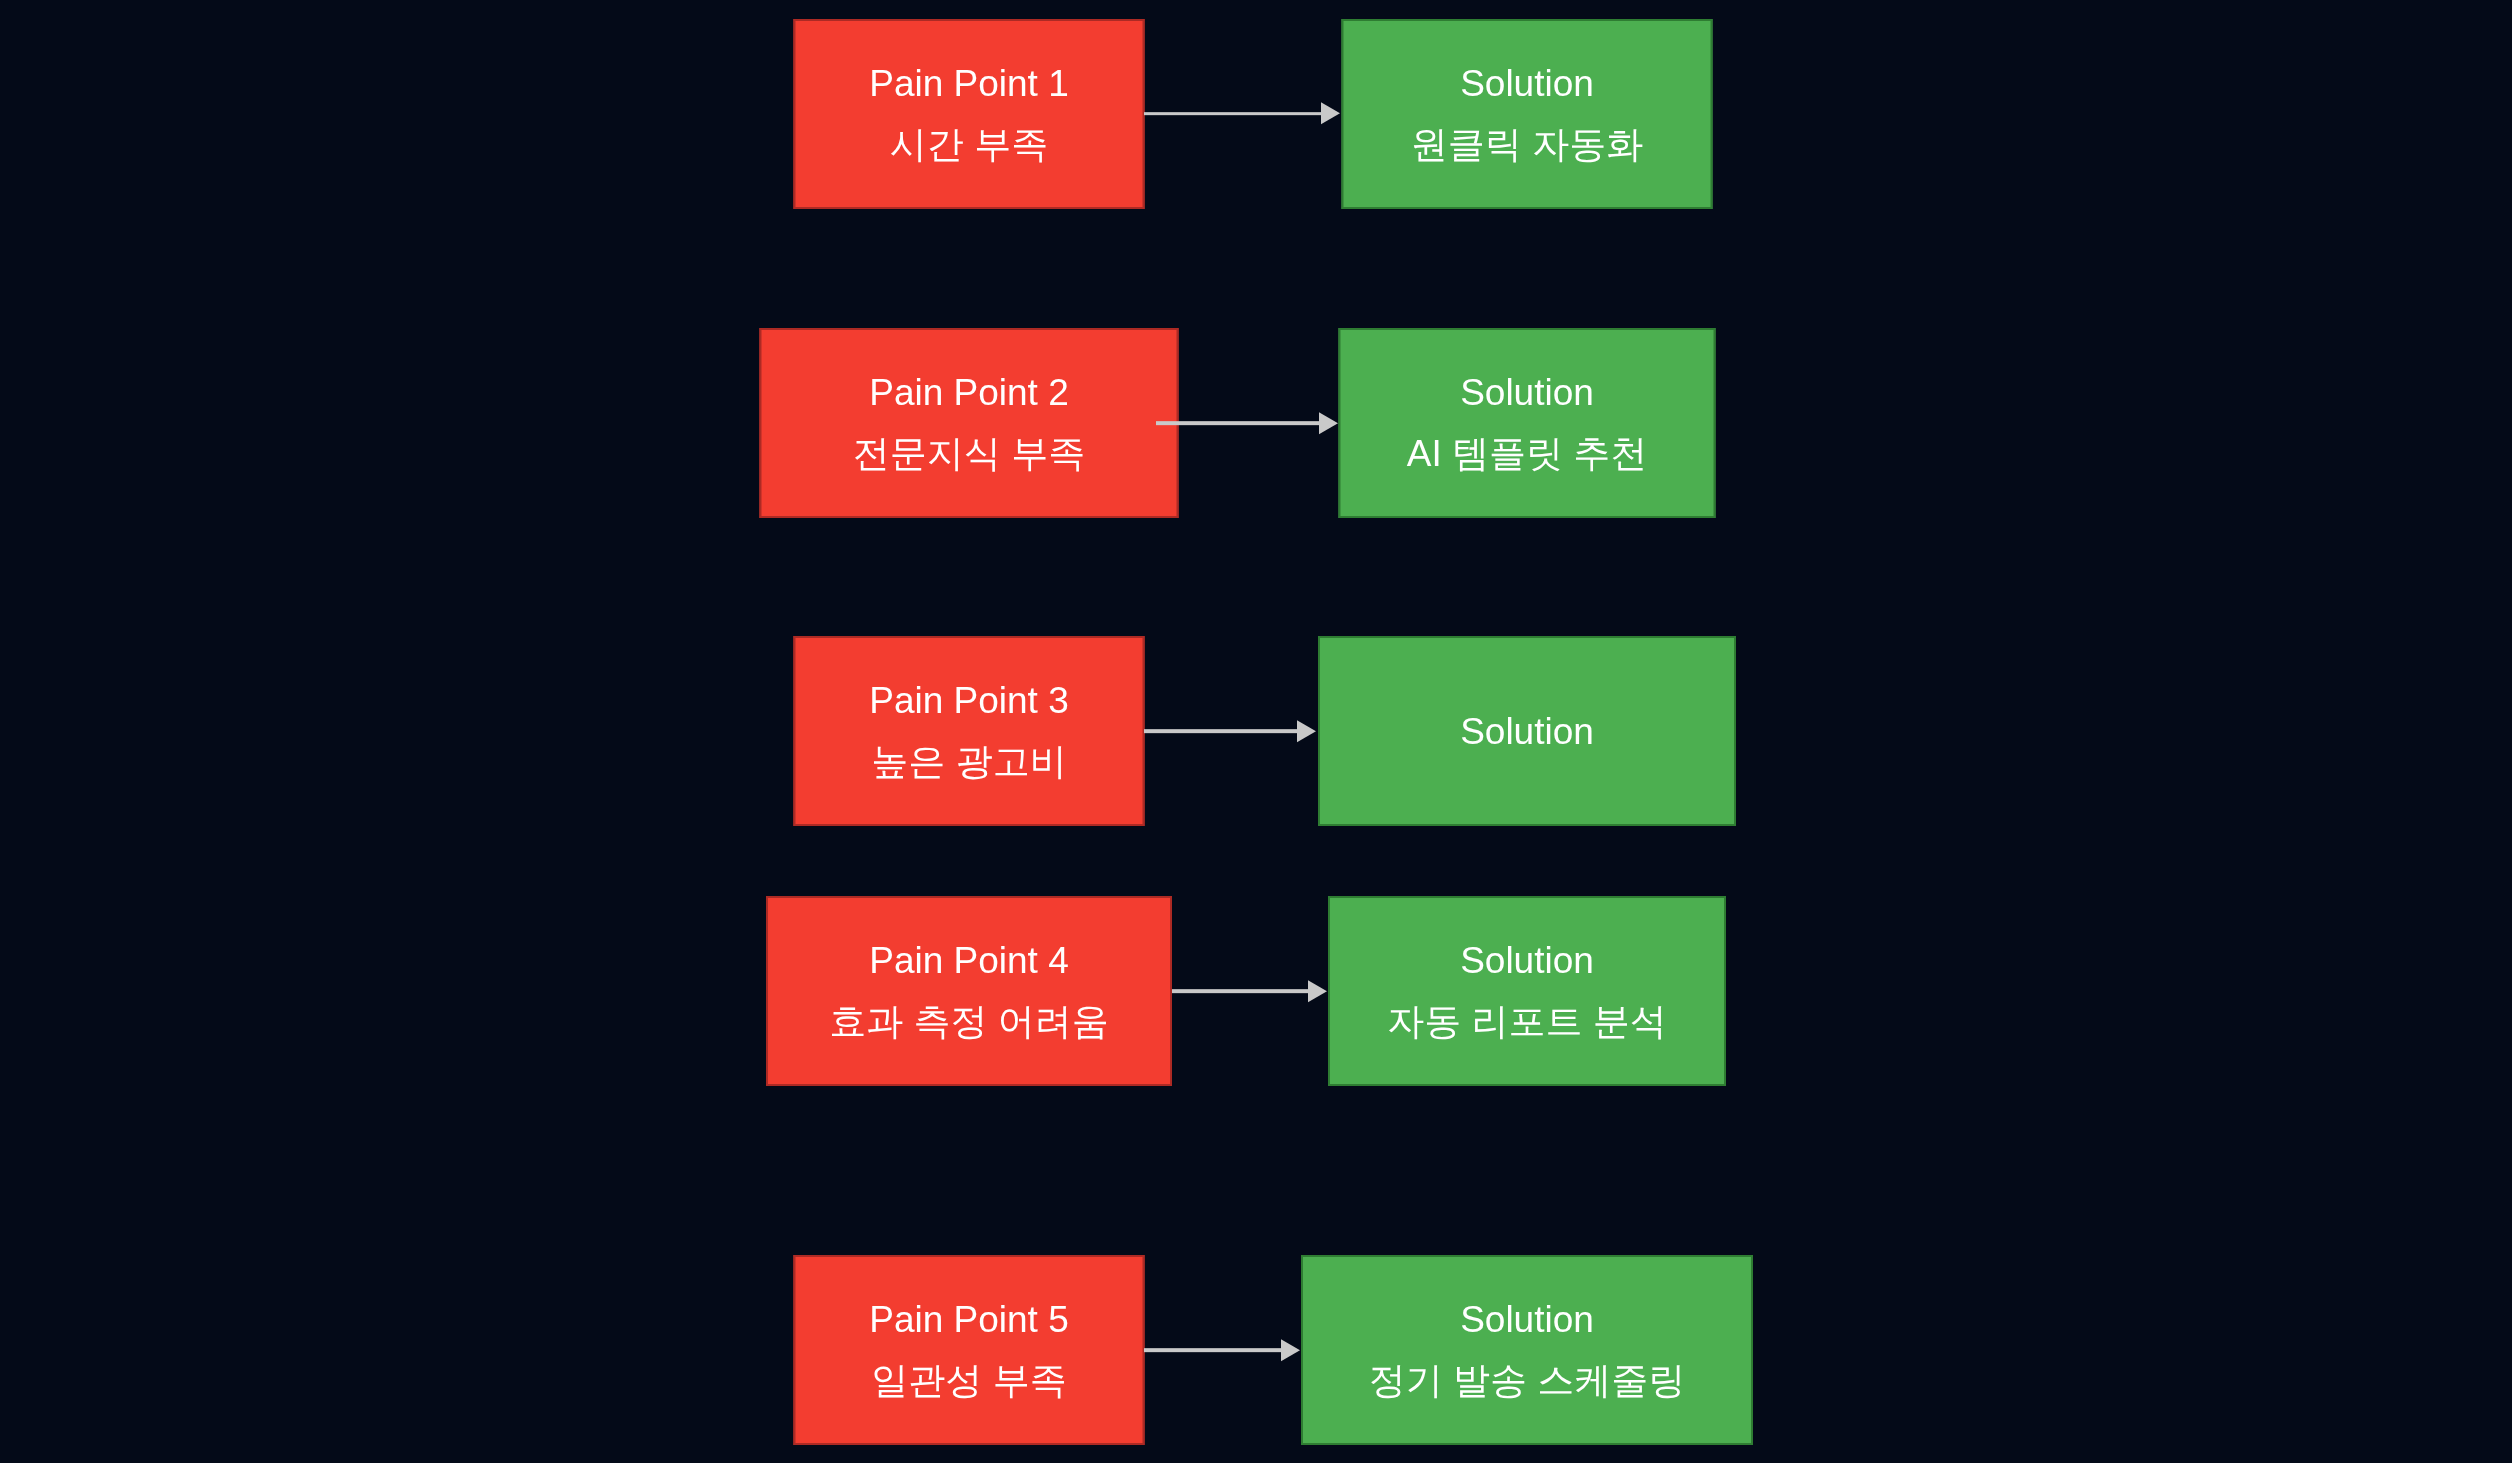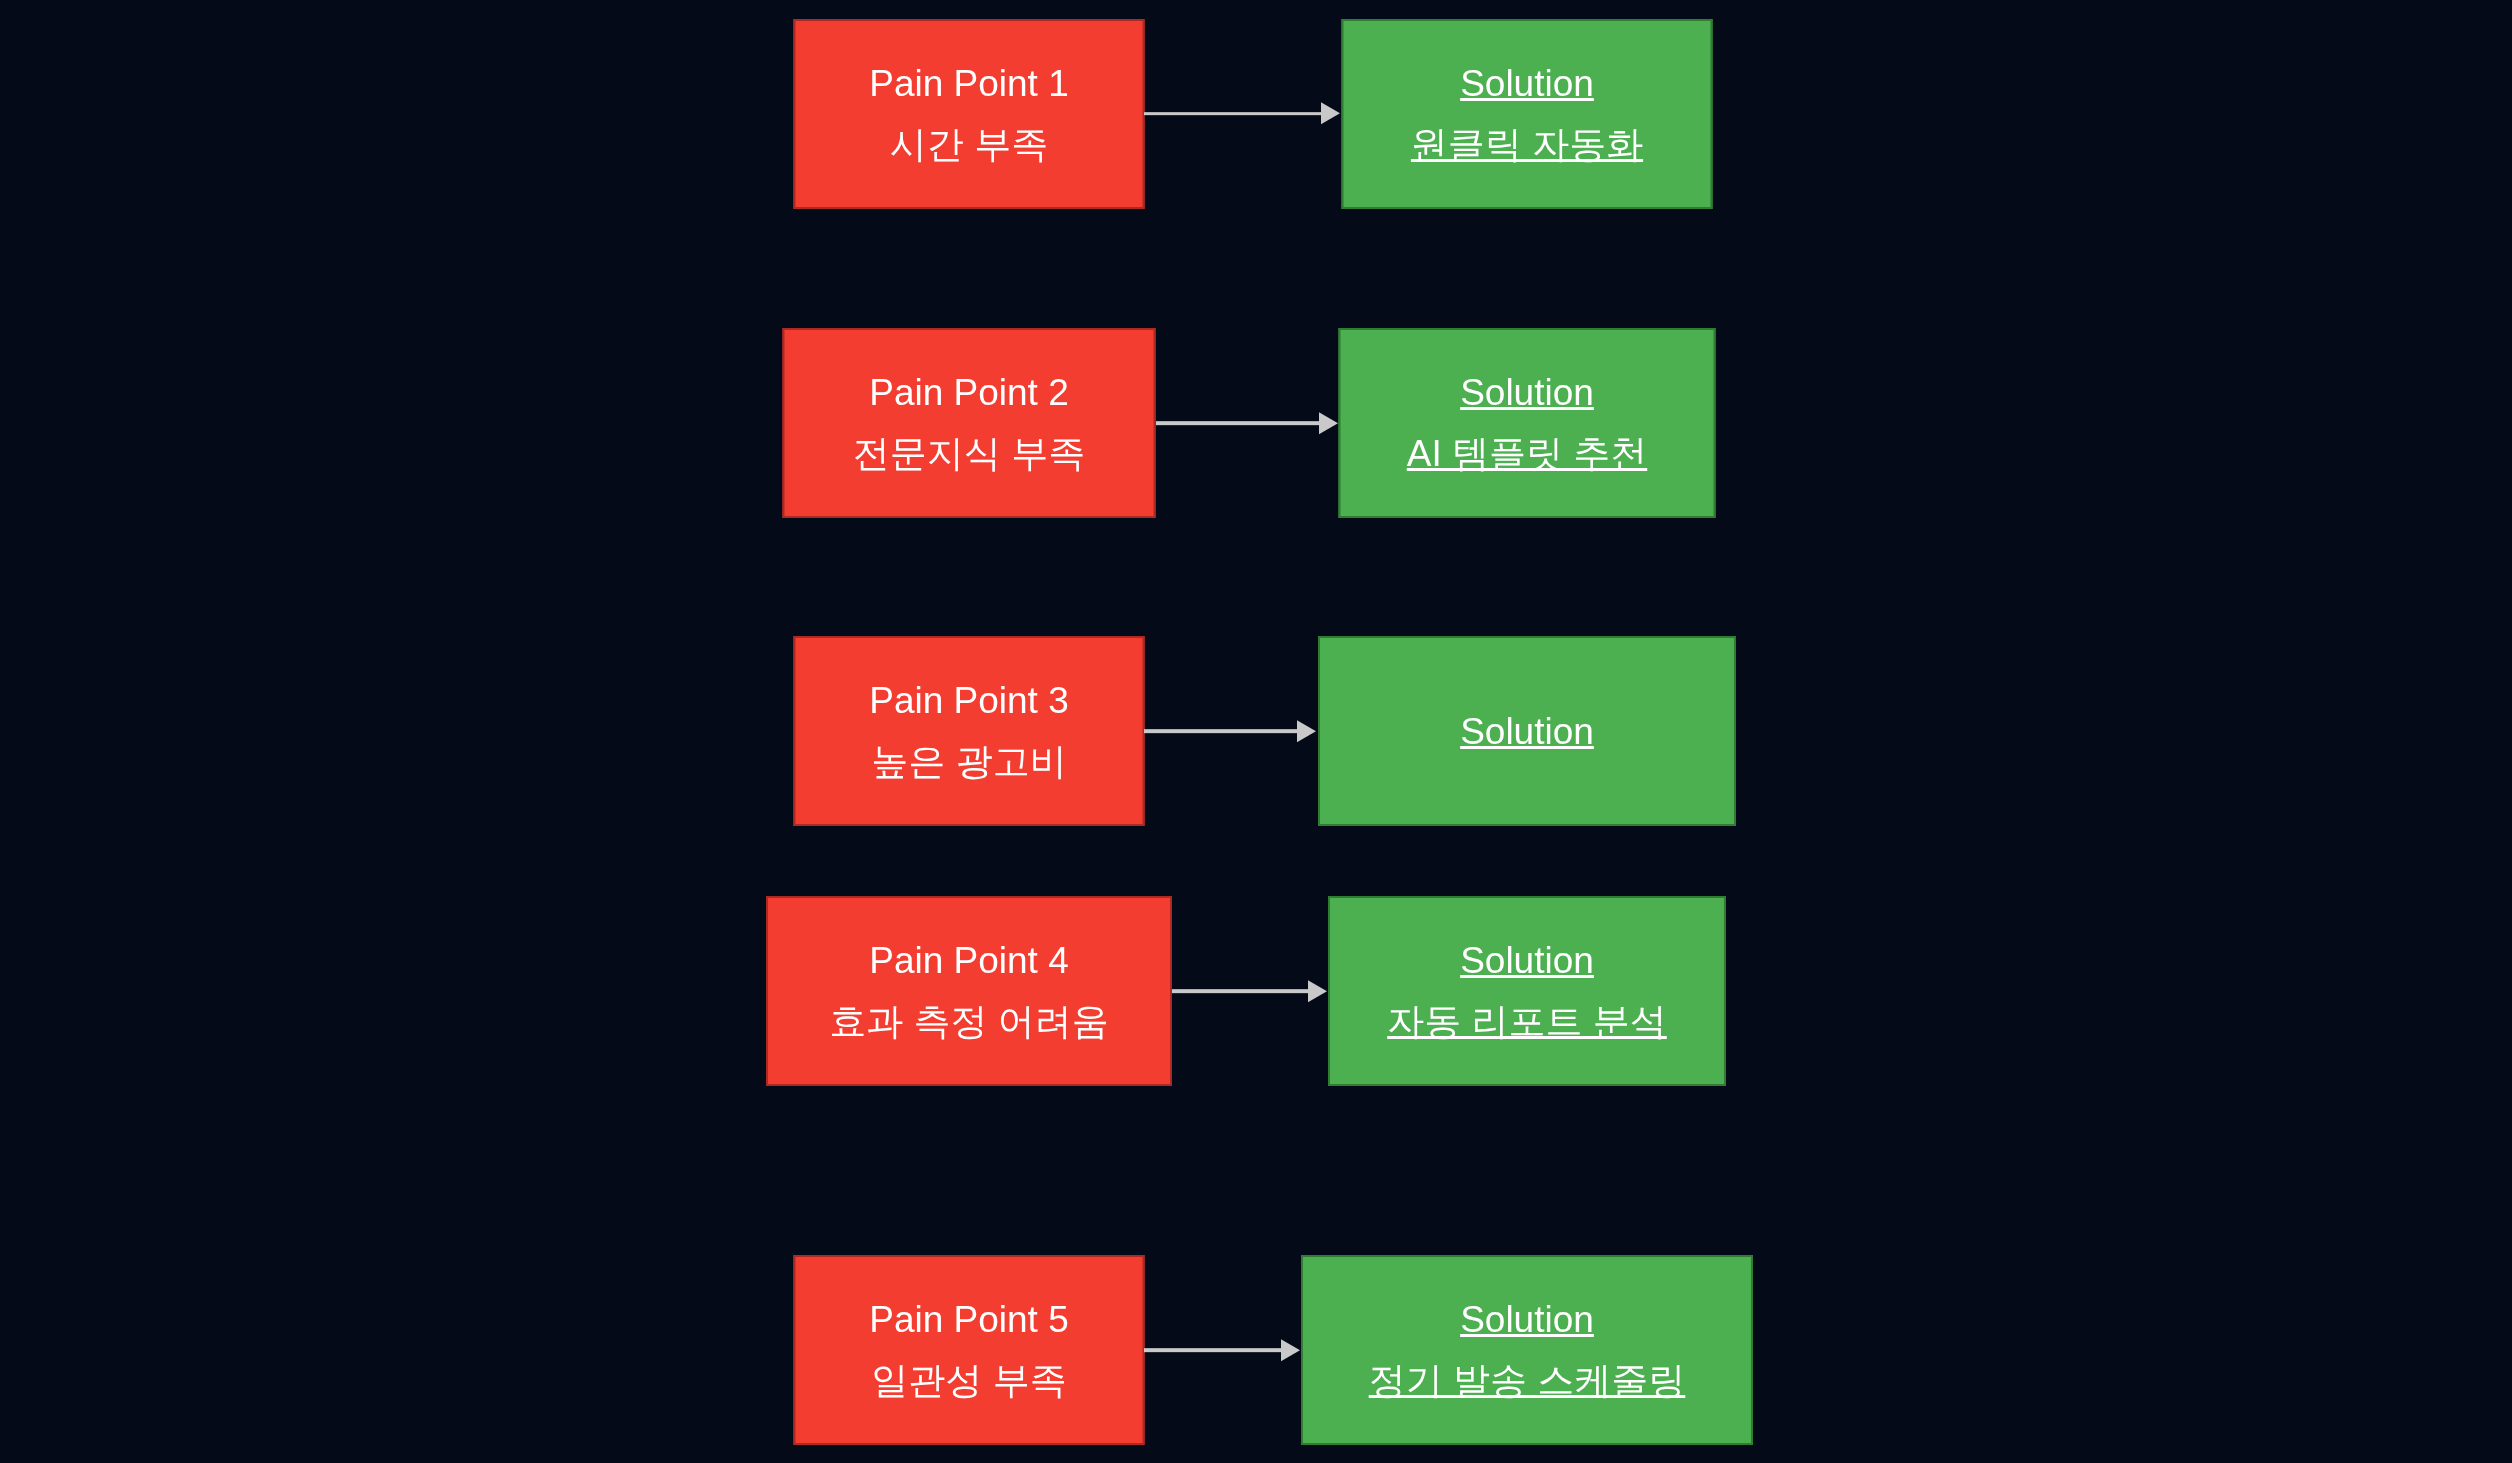--- a/index.html
+++ b/index.html
@@ -46,24 +46,23 @@
     left: 969px;
     transform: translateX(-50%);
     background: var(--pain-fill, #f33d30);
     border: 2.8px solid var(--pain-border, #ad2a24);
   }
   .solution {
     left: 1527px;
     transform: translateX(-50%);
     background: var(--solution-fill, #4caf50);
     border: 2.8px solid var(--solution-border, #2e7d32);
-    text-decoration: underline;
   }
   .row:nth-child(1) .pain { width: 351px; }
-  .row:nth-child(2) .pain { width: 373px; text-align: center; }
+  .row:nth-child(2) .pain { width: 419px; text-align: center; }
   .row:nth-child(3) .pain { width: 351px; }
   .row:nth-child(4) .pain { width: 406px; }
   .row:nth-child(5) .pain { width: 351px; }
 
   .row:nth-child(1) .solution { width: 371px; }
   .row:nth-child(2) .solution { width: 377px; }
   .row:nth-child(3) .solution { width: 418px; }
   .row:nth-child(4) .solution { width: 398px; }
   .row:nth-child(5) .solution { width: 452px; }
 

